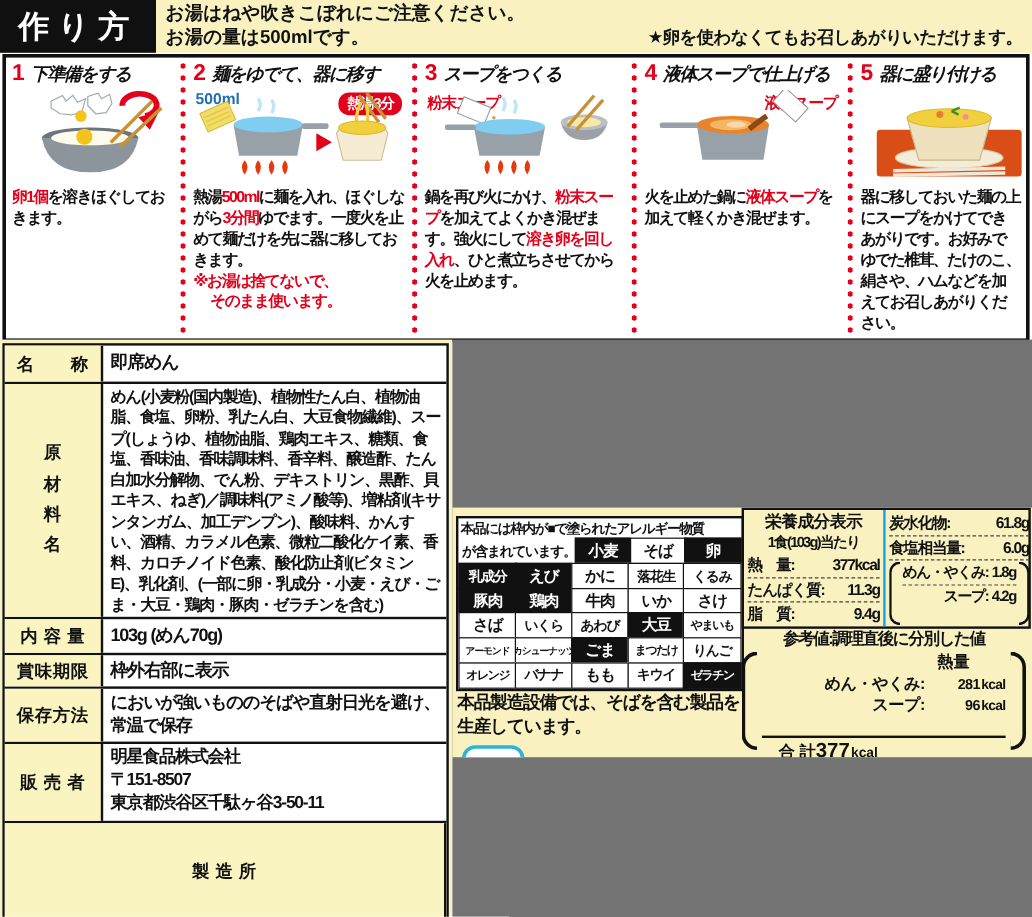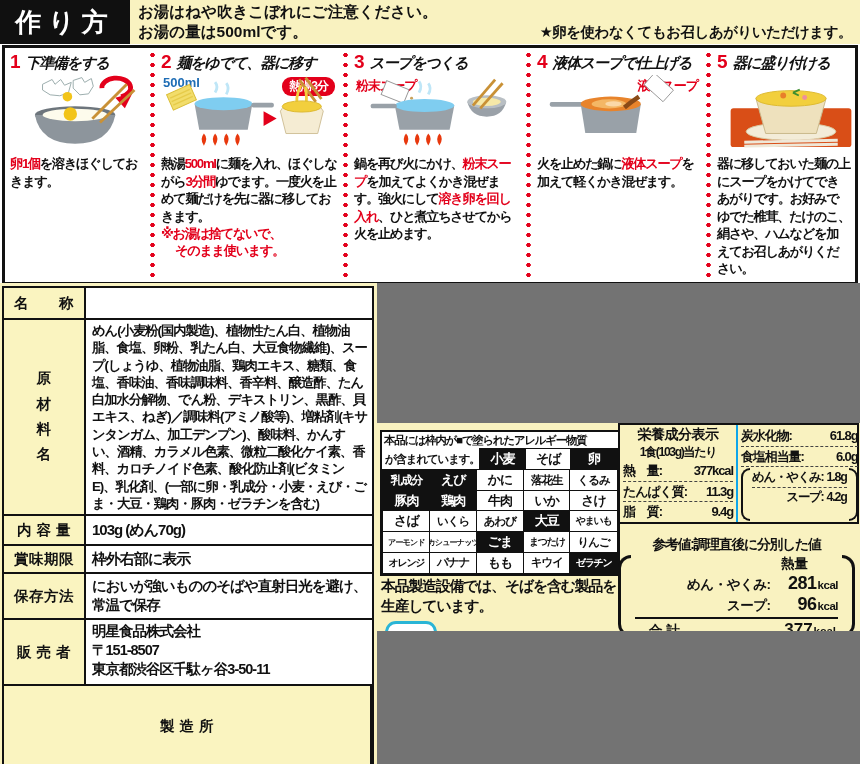--- a/index.html
+++ b/index.html
@@ -70,32 +70,32 @@
        letter-spacing:-1.1px;border-bottom:1.6px dashed #444;line-height:1.5;white-space:nowrap;}
   .n-row:last-child{border-bottom:none;}
   .paren-block{display:flex;flex:1;margin-top:1px;}
   .paren-l{flex:0 0 7px;border:2px solid #111;border-right:none;border-radius:10px 0 0 10px;}
   .paren-r{flex:0 0 7px;border:2px solid #111;border-left:none;border-radius:0 10px 10px 0;}
   .paren-content{flex:1;padding:0 2px;}
   .p-row{display:flex;justify-content:flex-end;gap:3px;font-size:12.4px;font-weight:800;
        letter-spacing:-1.2px;border-bottom:1.6px dashed #444;line-height:1.55;white-space:nowrap;}
   .p-row:last-child{border-bottom:none;}
   
-  .ref-block{position:absolute;left:241px;top:113px;width:237px;}
+  .ref-block{position:absolute;left:241px;top:101px;width:237px;}
   .ref-title{font-size:13.8px;font-weight:800;text-align:center;letter-spacing:-1.2px;white-space:nowrap;}
   .ref-body{display:flex;margin-top:1px;height:82px;}
   .bracket-l{flex:0 0 10px;border:3px solid #111;border-right:none;border-radius:15px 0 0 15px;}
   .bracket-r{flex:0 0 10px;border:3px solid #111;border-left:none;border-radius:0 15px 15px 0;}
   .ref-content{flex:1;padding:0 4px;display:flex;flex-direction:column;}
   .ref-head{text-align:right;padding-right:30px;font-size:13.5px;font-weight:800;}
   .ref-row{display:flex;justify-content:flex-end;align-items:baseline;font-weight:800;letter-spacing:-0.5px;}
   .ref-label{font-size:13.5px;}
-  .ref-val{width:46px;text-align:right;font-size:18px;}
+  .ref-val{width:46px;text-align:right;font-size:12px;}
   .ref-unit{font-size:11.5px;padding-left:1px;}
-  .ref-total{border-top:2px solid #111;margin-top:2px;display:flex;justify-content:space-between;
+  .ref-total{border-top:2px solid #111;margin-top:16px;display:flex;justify-content:flex-start;
        align-items:baseline;padding:1px 2px 0 14px;font-weight:800;}
   .ref-total .ref-val{font-size:17px;}
 </style>
 </head>
 <body>
 
 <div class="banner">
   <div class="banner-title">作り方</div>
   <div class="banner-text">
     <div>お湯はねや吹きこぼれにご注意ください。</div>
@@ -262,20 +262,21 @@
     <div class="step-text">
       <span>器に移しておいた麺の上にスープをかけてできあがりです。お好みでゆでた椎茸、たけのこ、絹さや、ハムなどを加えてお召しあがりください。</span>
     </div>
   </div>
 </div>
 
 <div class="left-region">
   <div class="info-table">
     <div class="irow h-name">
       <div class="ilabel">名　　称</div>
+      <div class="ivalue" style="font-size:15px;display:flex;align-items:center;">即席めん</div>
     </div>
     <div class="irow">
       <div class="ilabel">
         <div class="v-label">原材料名</div>
       </div>
       <div class="ivalue">めん(小麦粉(国内製造)、植物性たん白、植物油脂、食塩、卵粉、乳たん白、大豆食物繊維)、スープ(しょうゆ、植物油脂、鶏肉エキス、糖類、食塩、香味油、香味調味料、香辛料、醸造酢、たん白加水分解物、でん粉、デキストリン、黒酢、貝エキス、ねぎ)／調味料(アミノ酸等)、増粘剤(キサンタンガム、加工デンプン)、酸味料、かんすい、酒精、カラメル色素、微粒二酸化ケイ素、香料、カロチノイド色素、酸化防止剤(ビタミンE)、乳化剤、(一部に卵・乳成分・小麦・えび・ごま・大豆・鶏肉・豚肉・ゼラチンを含む)</div>
     </div>
     <div class="irow h-qty">
       <div class="ilabel">内 容 量</div>
       <div class="ivalue" style="font-size:15px;display:flex;align-items:center;">103g (めん70g)</div>

